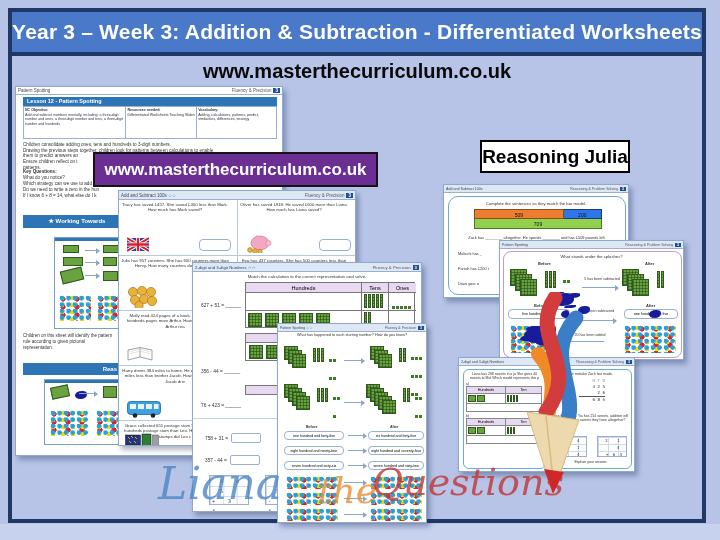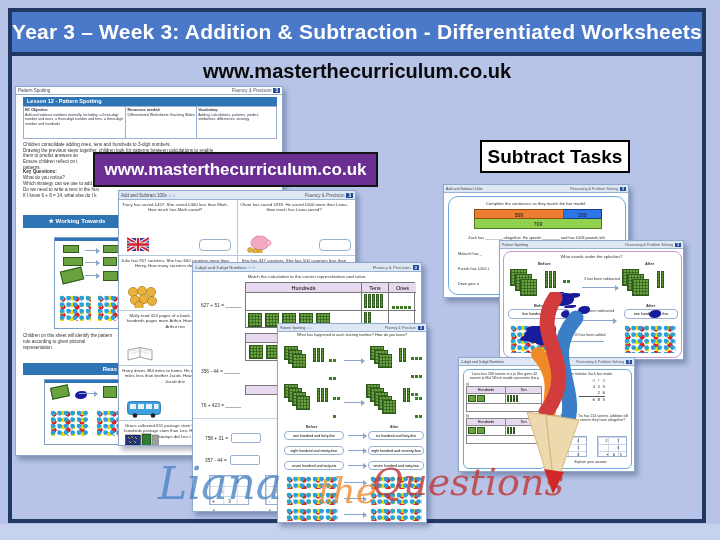--- a/index.html
+++ b/index.html
@@ -509,21 +509,21 @@
     </div>
     <div class="mg" style="position:absolute;left:46px;top:66px;width:30px;height:21px;background-size:10px 7px;font-size:4px;line-height:7px">
       <div style="letter-spacing:3.5px;text-align:right;padding-right:3px">2 1 4</div>
       <div style="letter-spacing:1px;text-align:right;padding-right:3px">+ 6 4</div>
     </div>
     <div class="ctr" style="position:absolute;left:2px;top:90px;width:76px;font-size:3.6px;color:#333">Explain your answer.</div>
   </div>
 </div>
 
 <div class="rlabel">
-  <span>Subtract Tasks</span>
+  <span>Reasoning Julia</span>
 </div>
 
 <div class="purple">
   <span>www.masterthecurriculum.co.uk</span>
 </div>
 
 <span class="wm" style="left:158px;top:458px;font-size:44px;color:#4e86c6">Liana</span>
 <span class="wm" style="left:318px;top:470px;font-size:36px;color:#ee8a30">the</span>
 <span class="wm" style="left:372px;top:460px;font-size:38px;color:#c23636">Questions</span>
 

